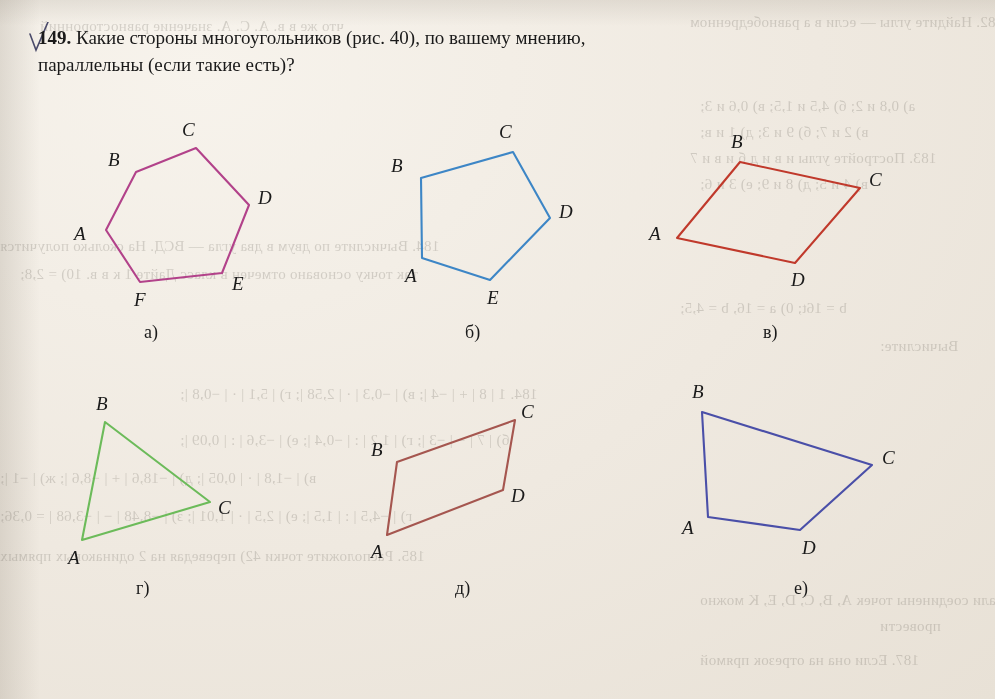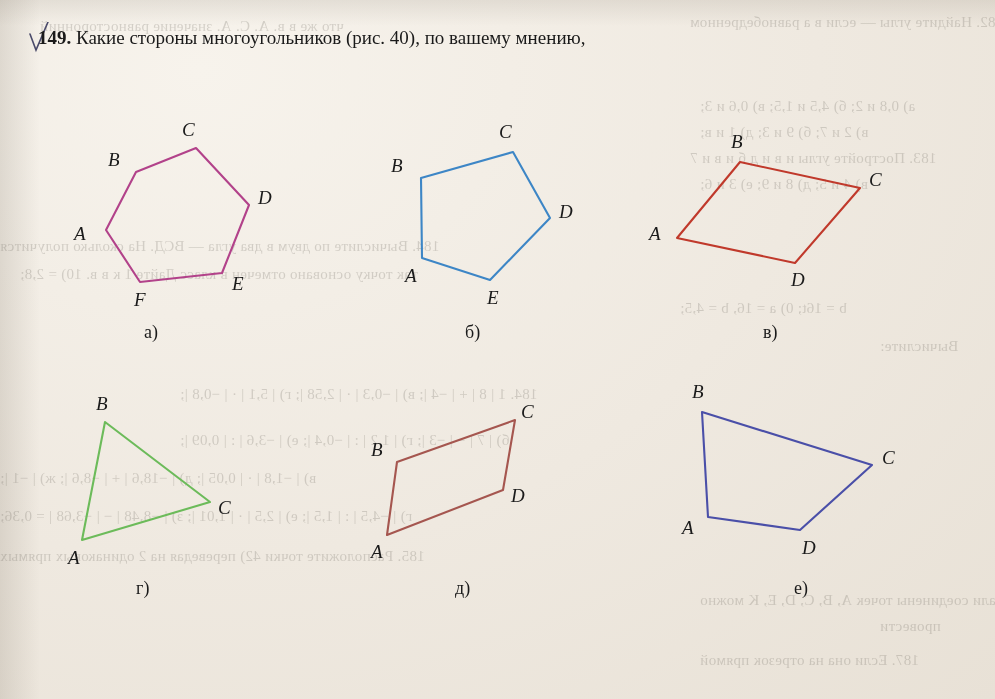--- a/index.html
+++ b/index.html
@@ -133,20 +133,21 @@
 <div class="content">
 
   <svg class="checkmark" viewBox="0 0 22 32">
     <path d="M2 12 L8 28 L20 0" fill="none" stroke="#4a4a6a" stroke-width="1.6" stroke-linecap="round"></path>
   </svg>
 
   <div class="task">
     <span class="num">149.</span>
     <span>Какие стороны многоугольников (рис. 40), по вашему мнению,</span>
     <br>
+    <span>параллельны (если такие есть)?</span>
   </div>
 
   <div class="fig" style="left:44px; top:130px; width:260px; height:230px;">
     <svg width="260" height="190" viewBox="0 0 260 190">
       <polygon points="92,42 152,18 205,75 178,143 96,152 62,100" fill="none" stroke="#b2428a" stroke-width="2.1" stroke-linejoin="round"></polygon>
     </svg>
     <span class="vlabel" style="left:64px; top:20px;">B</span>
     <span class="vlabel" style="left:138px; top:-10px;">C</span>
     <span class="vlabel" style="left:214px; top:58px;">D</span>
     <span class="vlabel" style="left:188px; top:144px;">E</span>

